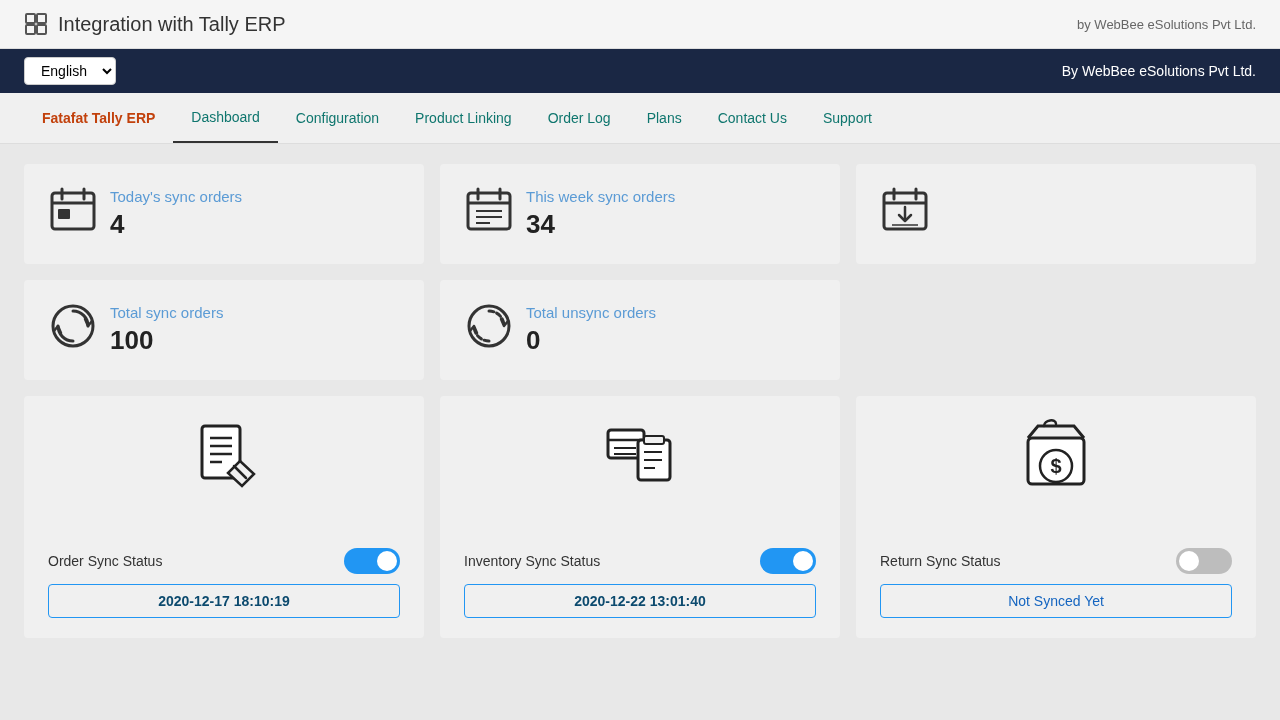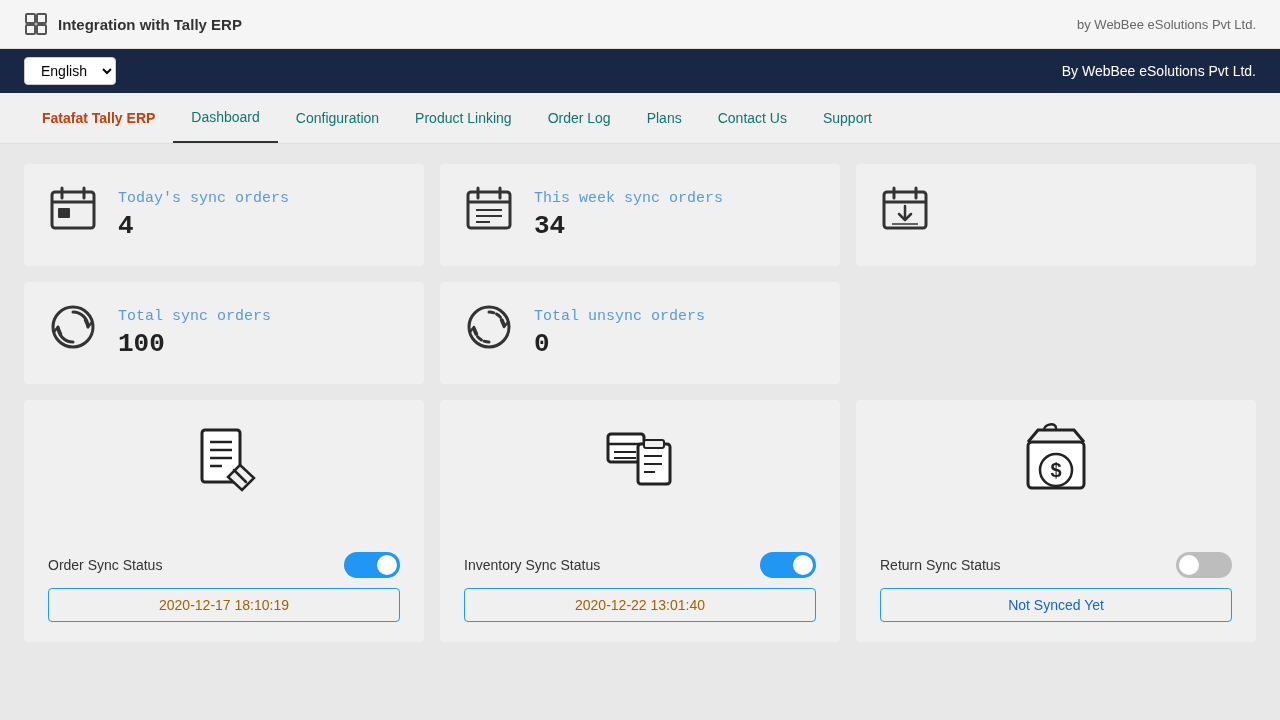--- a/index.html
+++ b/index.html
@@ -11,23 +11,23 @@
       align-items: center;
       justify-content: space-between;
       padding: 12px 24px;
       background: #f5f5f5;
       border-bottom: 1px solid #ddd;
     }
     .top-bar-left {
       display: flex;
       align-items: center;
       gap: 10px;
-      font-size: 15px;
+      font-size: 20px;
       color: #333;
-      font-weight: 700;
+      font-weight: 400;
     }
     .top-bar-right {
       font-size: 13px;
       color: #666;
     }
     .app-icon {
       width: 24px;
       height: 24px;
     }
 
@@ -89,23 +89,22 @@
       gap: 16px;
       margin-bottom: 16px;
     }
     .stat-card {
       background: #f0f0f0;
       border-radius: 4px;
       padding: 20px 24px;
       flex: 1;
       display: flex;
       align-items: center;
-      gap: 20px;
+      gap: 12px;
       min-height: 100px;
-      font-family: Liberation Mono, monospace;
     }
     .stat-icon {
       font-size: 40px;
       color: #222;
       flex-shrink: 0;
     }
     .stat-info {}
     .stat-label {
       color: #5b9bd5;
       font-size: 15px;
@@ -150,22 +149,23 @@
       font-size: 14px;
       color: #333;
     }
     .action-card-date {
       width: 100%;
       margin-top: 10px;
       border: 1.5px solid #2196f3;
       border-radius: 4px;
       text-align: center;
       padding: 8px;
-      color: #a16207;
+      color: #0c4a6e;
       font-size: 14px;
+      font-weight: bold;
     }
     .action-card-date.not-synced {
       color: #1565c0;
       font-weight: 500;
     }
 
     
     .toggle-on-visual {
       display: inline-flex;
       align-items: center;

